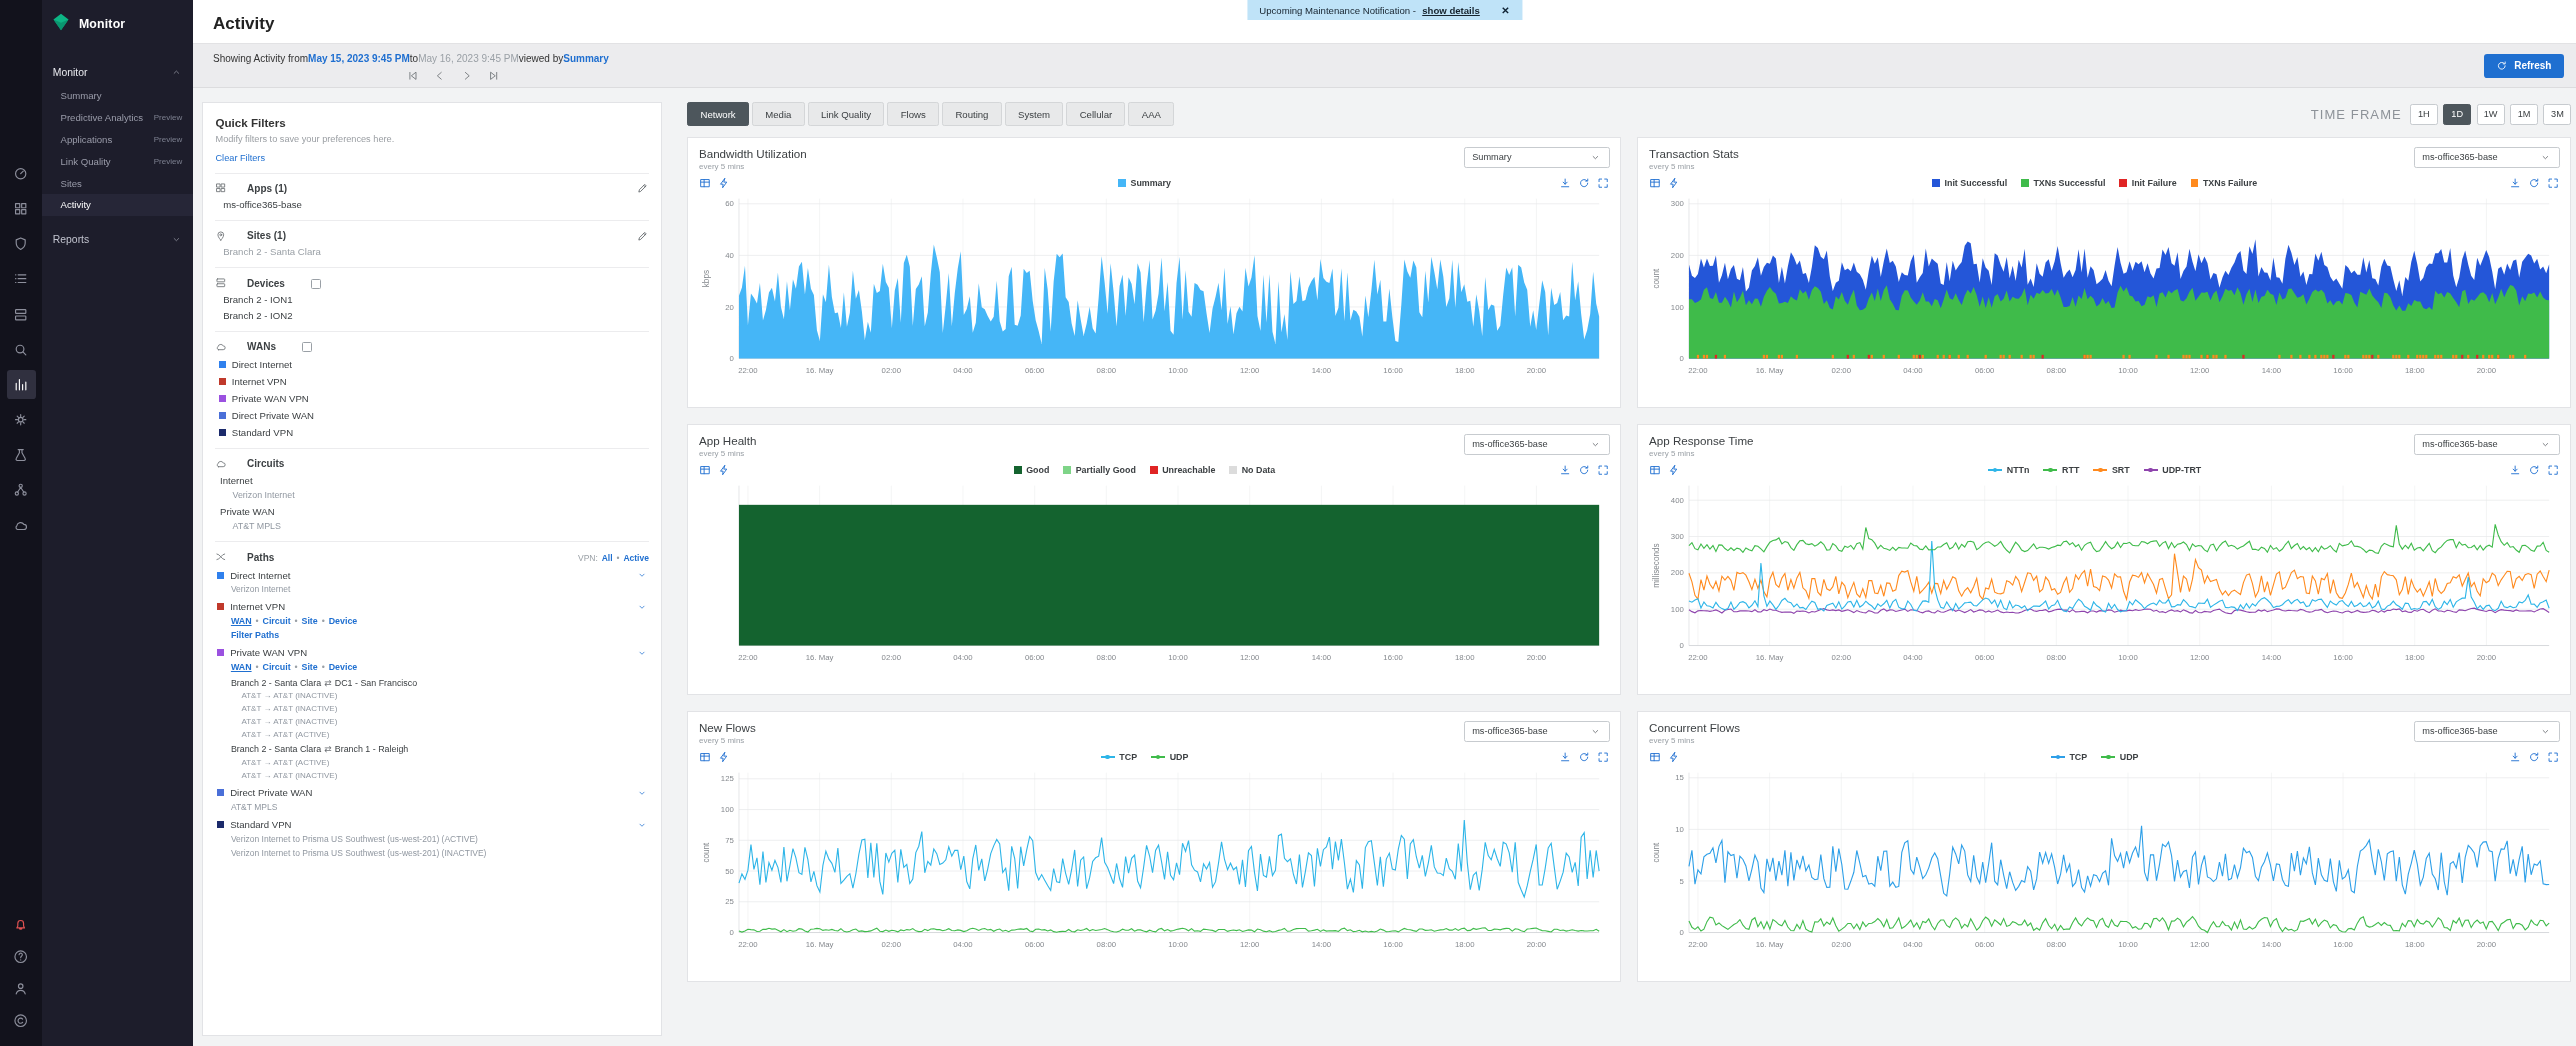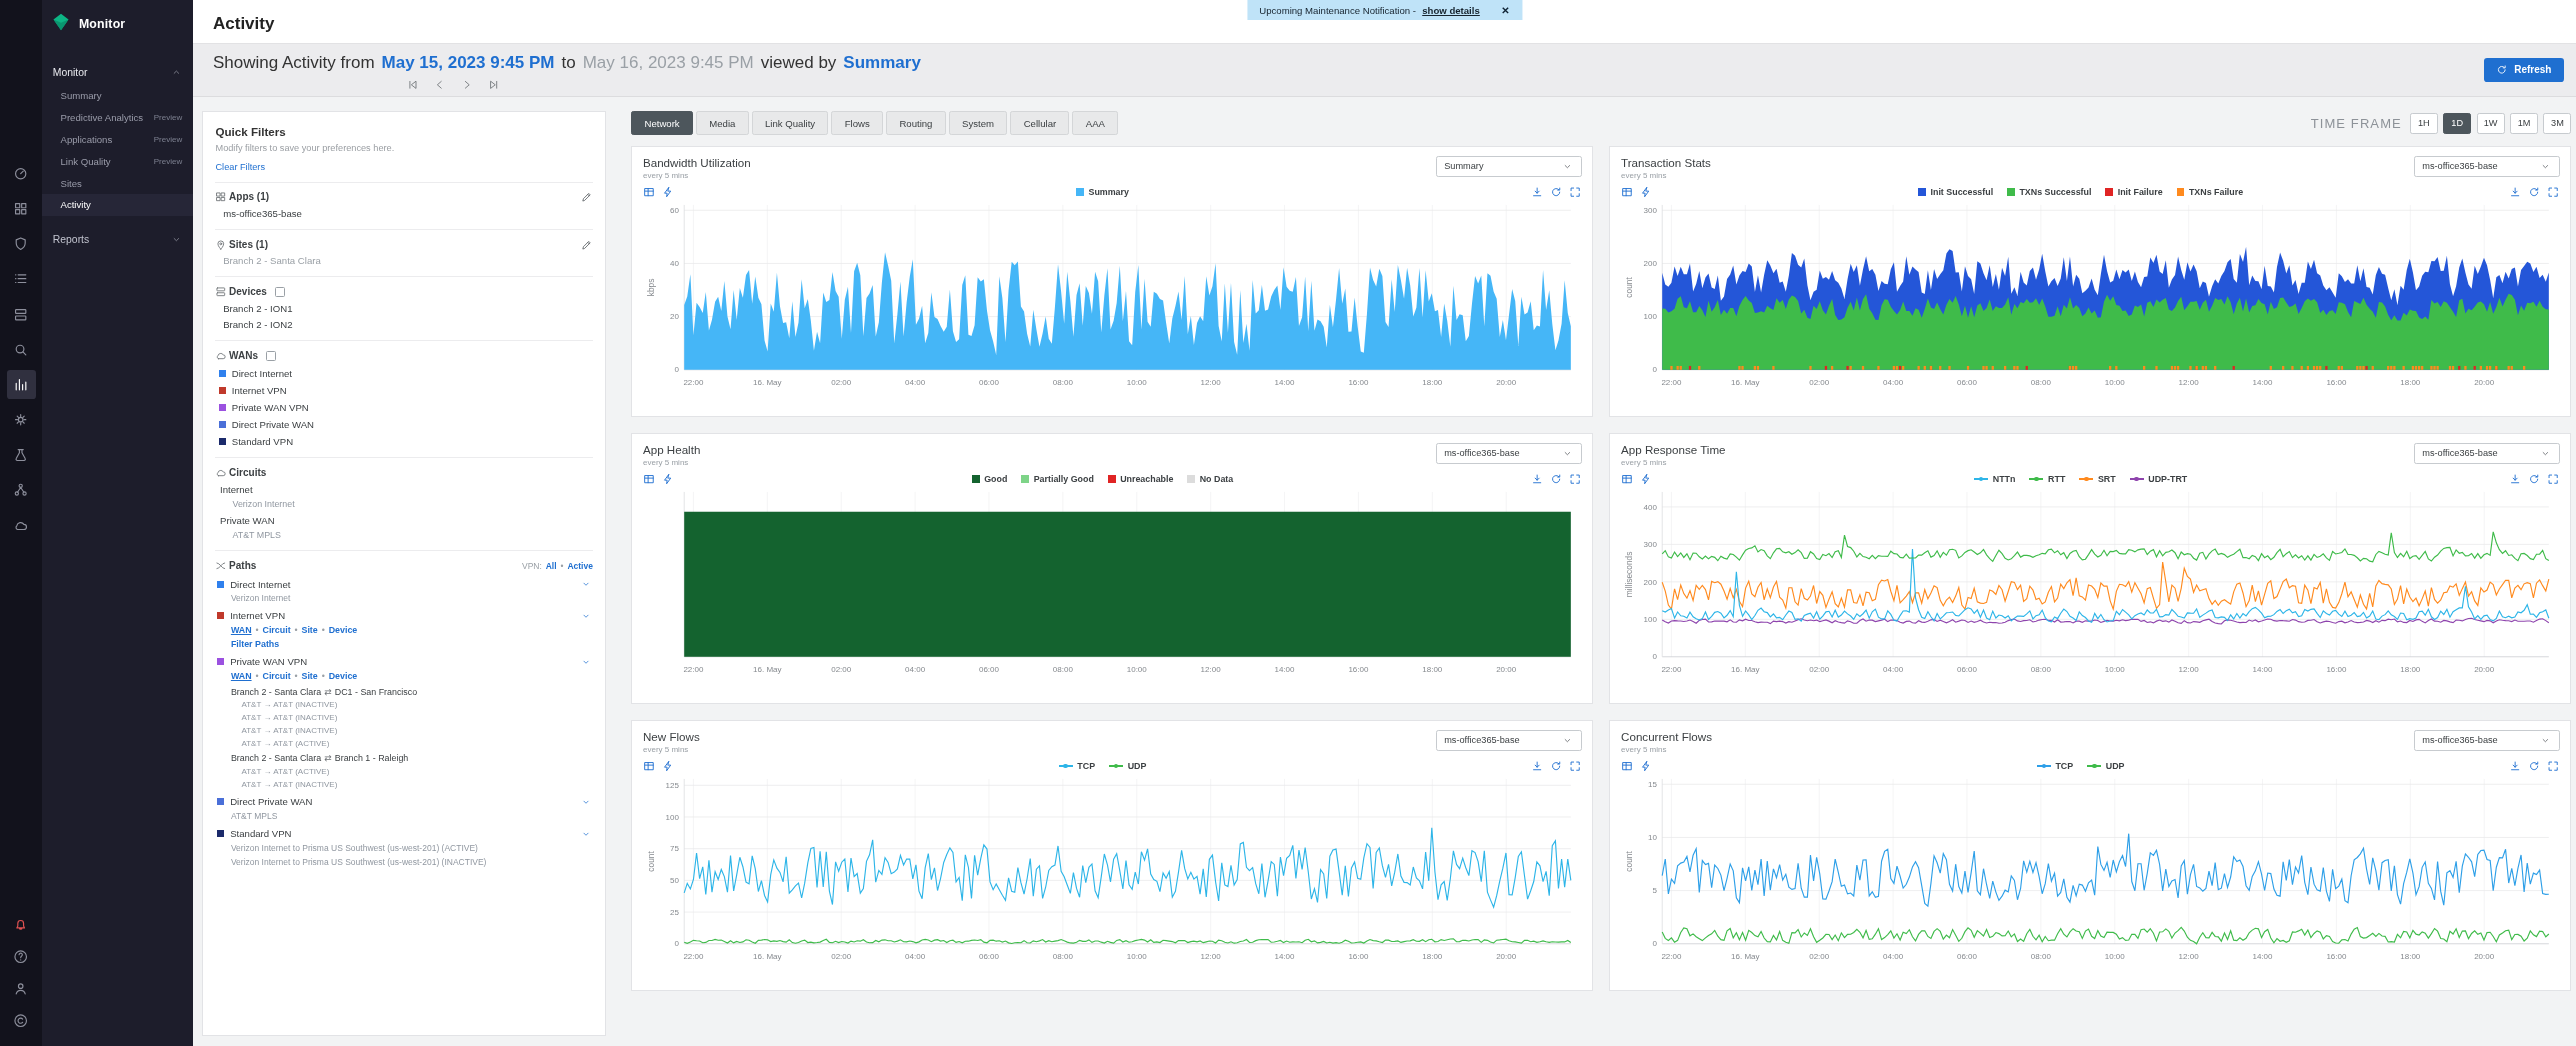--- a/index.html
+++ b/index.html
@@ -26,36 +26,36 @@
 .main{flex:1;display:flex;flex-direction:column;position:relative;min-width:0}
 .banner{position:absolute;top:0;left:50%;transform:translateX(-50%);background:#bfe3f8;height:20px;display:flex;align-items:center;gap:6.2px;padding:0 12.3px;font-size:9.6px;color:#16232e;z-index:60;white-space:nowrap}
 .banner .bd{font-weight:700;text-decoration:underline;cursor:pointer}
 .banner .x{font-weight:700;margin-left:15.4px;cursor:pointer;font-size:10px;color:#0f2233}
 .topband{background:#fff;padding:9.2px 0 9.2px 20px}
 .crumb{font-size:8.9px}
 .crumb .c1{color:#1f6fd0;cursor:pointer}
 .crumb .c2{color:#444;margin-left:4.6px}
 .pagetitle{font-size:17px;color:#222;font-weight:700;margin-top:4.6px}
 .toolbar{background:#ececee;border-top:0.8px solid #e2e2e4;border-bottom:0.8px solid #dcdcde;padding:9.2px 12.3px 6.2px 20px;position:relative;flex:none}
-.tb-line1{font-size:17px;color:#333;display:flex;gap:7px;align-items:center}
+.tb-line1{font-size:10px;color:#333;display:flex;align-items:center}
 .tb-link{color:#1f6fd0;font-weight:700;cursor:pointer}
 .tb-muted{color:#9aa0a6}
 .tb-view{color:#1f6fd0;font-weight:700;cursor:pointer}
 .tb-line2{margin:5.4px 0 0 194px;display:flex;gap:15.4px;color:#6e7276}
 .pb{cursor:pointer;display:inline-flex}
 .refresh-btn{position:absolute;right:12.3px;top:50%;transform:translateY(-50%);background:#1f6fd0;color:#fff;font-size:10px;font-weight:700;padding:6.2px 12.3px;border-radius:3.1px;display:flex;gap:6.2px;cursor:pointer}
 .ric{display:inline-flex}
 .content{flex:1;display:flex;gap:25px;padding:14px 4.6px 10px 9.2px;min-height:0}
 
-.filters-card{width:404px;background:#fff;border:0.8px solid #e2e3e6;flex:none;padding:12.3px;overflow:hidden;font-size:9.6px}
+.filters-card{width:460px;background:#fff;border:0.8px solid #e2e3e6;flex:none;padding:12.3px;overflow:hidden;font-size:9.6px}
 .fc-title{font-size:11.6px;font-weight:700;color:#333}
 .fc-sub{color:#9a9ea3;font-size:9.2px;margin-top:5.4px}
 .fc-clear{color:#1f6fd0;font-size:9.2px;margin-top:8.5px;cursor:pointer}
 .fs{border-top:0.8px solid #ececee;margin-top:10px;padding-top:8.5px}
-.fs-head{display:flex;align-items:center;gap:2px;color:#3c4043;font-weight:700;font-size:10px}
+.fs-head{display:flex;align-items:flex-end;gap:20px;color:#3c4043;font-weight:700;font-size:10px}
 .fs-ic{color:#6e7276;display:inline-flex}
 .fs-pencil{margin-left:auto;color:#5f6368;cursor:pointer;display:inline-flex}
 .checkbox{width:10px;height:10px;border:1.2px solid #9aa0a6;border-radius:1.5px;margin-left:6.2px;flex:none;cursor:pointer}
 .fi-item{padding:5.4px 0 0 7.7px;color:#3c4043}
 .fi-gray{color:#9aa0a6}
 .sq{width:7px;height:7px;display:inline-block;margin-right:6.2px;flex:none}
 .wan-item{display:flex;align-items:center;padding:6.2px 0 0 3.1px;color:#3c4043;cursor:pointer}
 .circ-group{padding:5.4px 0 0 4.6px;color:#3c4043}
 .circ-sub{padding:4.6px 0 0 17px;color:#9097a0;font-size:8.9px}
 .paths-links{margin-left:auto;display:flex;gap:3.9px;font-size:8.5px;font-weight:400;align-items:baseline}

